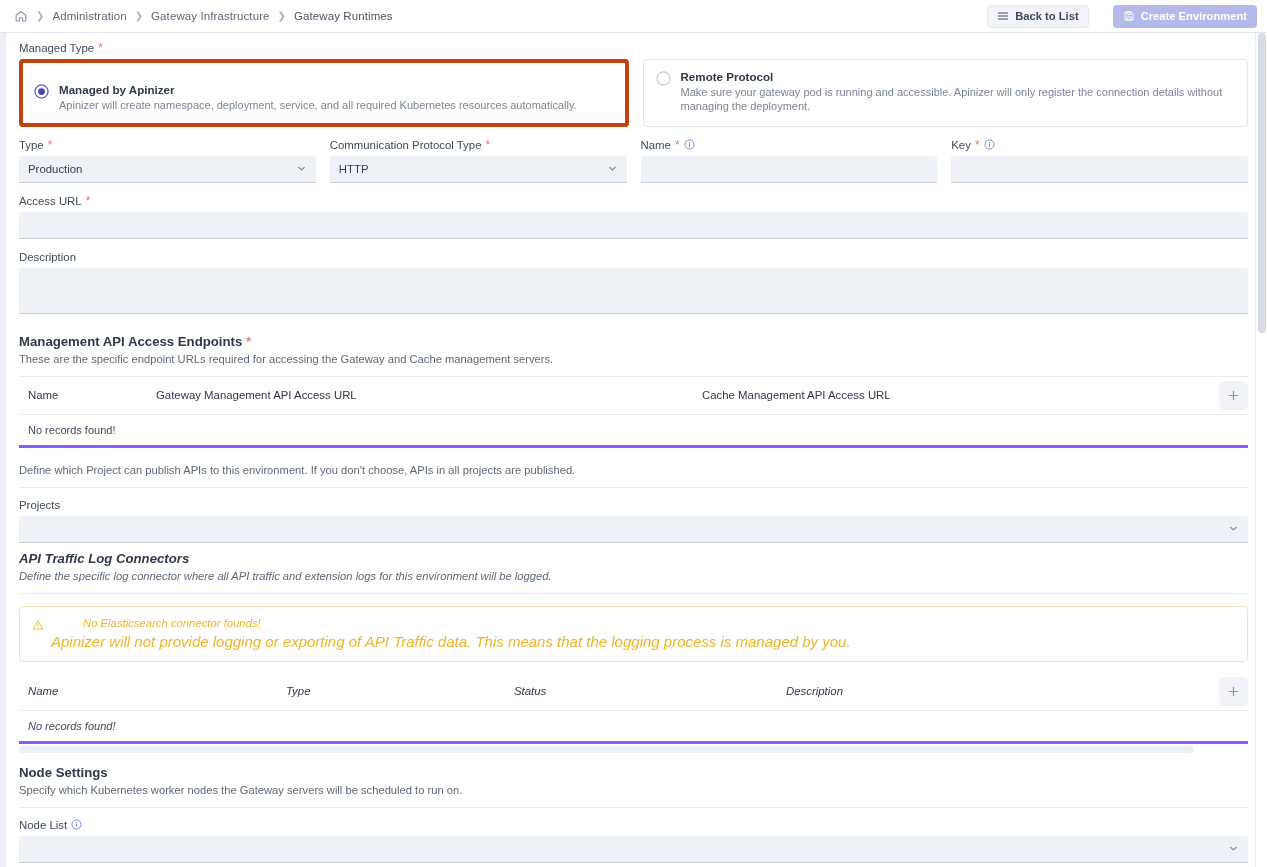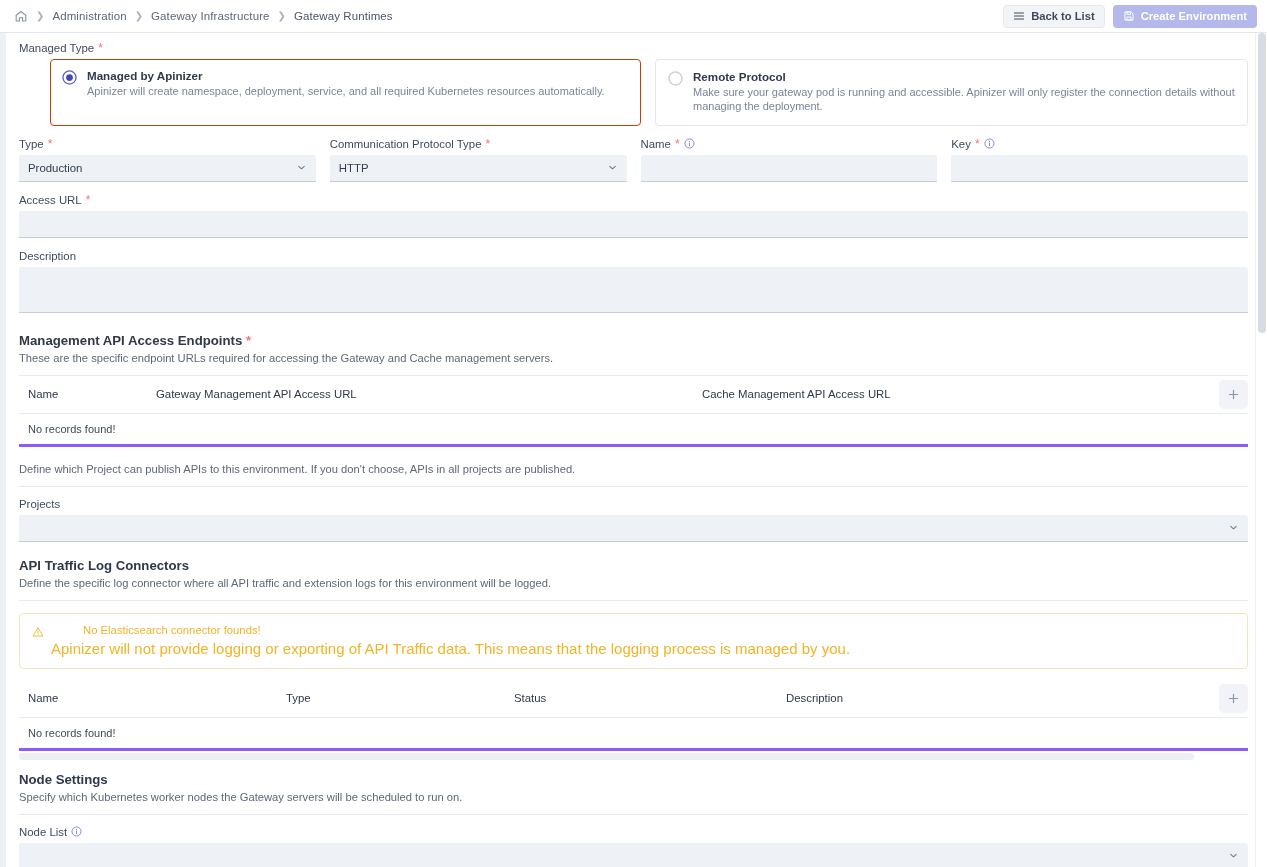--- a/index.html
+++ b/index.html
@@ -21,21 +21,21 @@
     align-items: center;
     padding: 0 10px 0 14px;
     position: relative;
   }
   .breadcrumb { display: flex; align-items: center; gap: 8px; font-size: 11.5px; }
   .bc-home { width: 14px; height: 14px; display: block; color: #8a94a6; }
   .bc-sep { color: #a8b1c0; font-size: 10px; line-height: 1; }
   .bc-item { color: #5d6878; font-size: 11.5px; letter-spacing: .1px; }
   .bc-item.last { color: #4b5668; }
 
-  .topbar-actions { margin-left: auto; display: flex; gap: 8px; }
+  .topbar-actions { margin-left: auto; display: flex; gap: 24px; }
   .btn {
     display: inline-flex; align-items: center; gap: 6px;
     height: 23px; padding: 0 9px;
     border-radius: 4px; font-size: 11.2px; cursor: pointer;
     border: 1px solid transparent; white-space: nowrap;
   }
   .btn-light { background: #f2f4f8; color: #3f4a5c; border-color: #e5e9ef; font-weight: bold; }
   .btn-primary { background: #b4b8ea; color: #ffffff; font-weight: bold; }
   .ico { width: 12px; height: 12px; display: block; flex: 0 0 auto; }
 
@@ -80,21 +80,21 @@
   
   .mt-row { display: flex; gap: 14px; }
   .mt-card {
     flex: 1 1 0;
     background: #ffffff;
     border: 1px solid #e1e5ec;
     border-radius: 4px;
     padding: 10px 12px 11px 12px;
     display: flex; gap: 10px; cursor: pointer;
   }
-  .mt-card.active { border: 1px solid #c2410c; padding: 9px 11px 10px 11px; margin-left: 31px; }
+  .mt-card.active { border: 4px solid #c2410c; padding: 20px 11px 10px 11px; }
   .radio { width: 15px; height: 15px; flex: 0 0 auto; margin-top: 1px; }
   .mt-title { font-size: 11.6px; font-weight: bold; color: #2f3949; margin-bottom: 3px; }
   .mt-desc { font-size: 11px; color: #7b8496; line-height: 1.25; }
 
   
   .sec-title { font-size: 13.2px; font-weight: bold; color: #2f3949; }
   .sec-title .req { font-size: 13px; }
   .sec-sub { font-size: 11.2px; color: #5d6878; margin-top: 4px; }
   .hr { border-top: 1px solid #e7eaf0; }
 
@@ -331,21 +331,21 @@
           <span></span>
           <span>
             <svg class="chev" viewBox="0 0 16 16" fill="none" stroke="currentColor" stroke-width="1.5" stroke-linecap="round">
                 <path d="M4 6.2 8 10l4-3.8"></path>
               </svg>
           </span>
         </div>
       </div>
     </div>
 
-    <div style="margin-top:16px;">
+    <div style="margin-top:8px;font-style:italic;">
       <div class="sec-title">API Traffic Log Connectors</div>
       <div class="sec-sub">Define the specific log connector where all API traffic and extension logs for this environment will be logged.</div>
       <div class="hr" style="margin-top:11px;"></div>
 
       <div class="warn" style="margin-top:12px;">
         <span>
           <svg class="warn-ico" viewBox="0 0 16 16" fill="none" stroke="currentColor" stroke-width="1.2" stroke-linejoin="round">
             <path d="M8 2.3 14.6 13.4H1.4z"></path>
               <path d="M8 6.4v3.1" stroke-linecap="round"></path>
               <circle cx="8" cy="11.4" r=".6" fill="currentColor" stroke="none"></circle>

